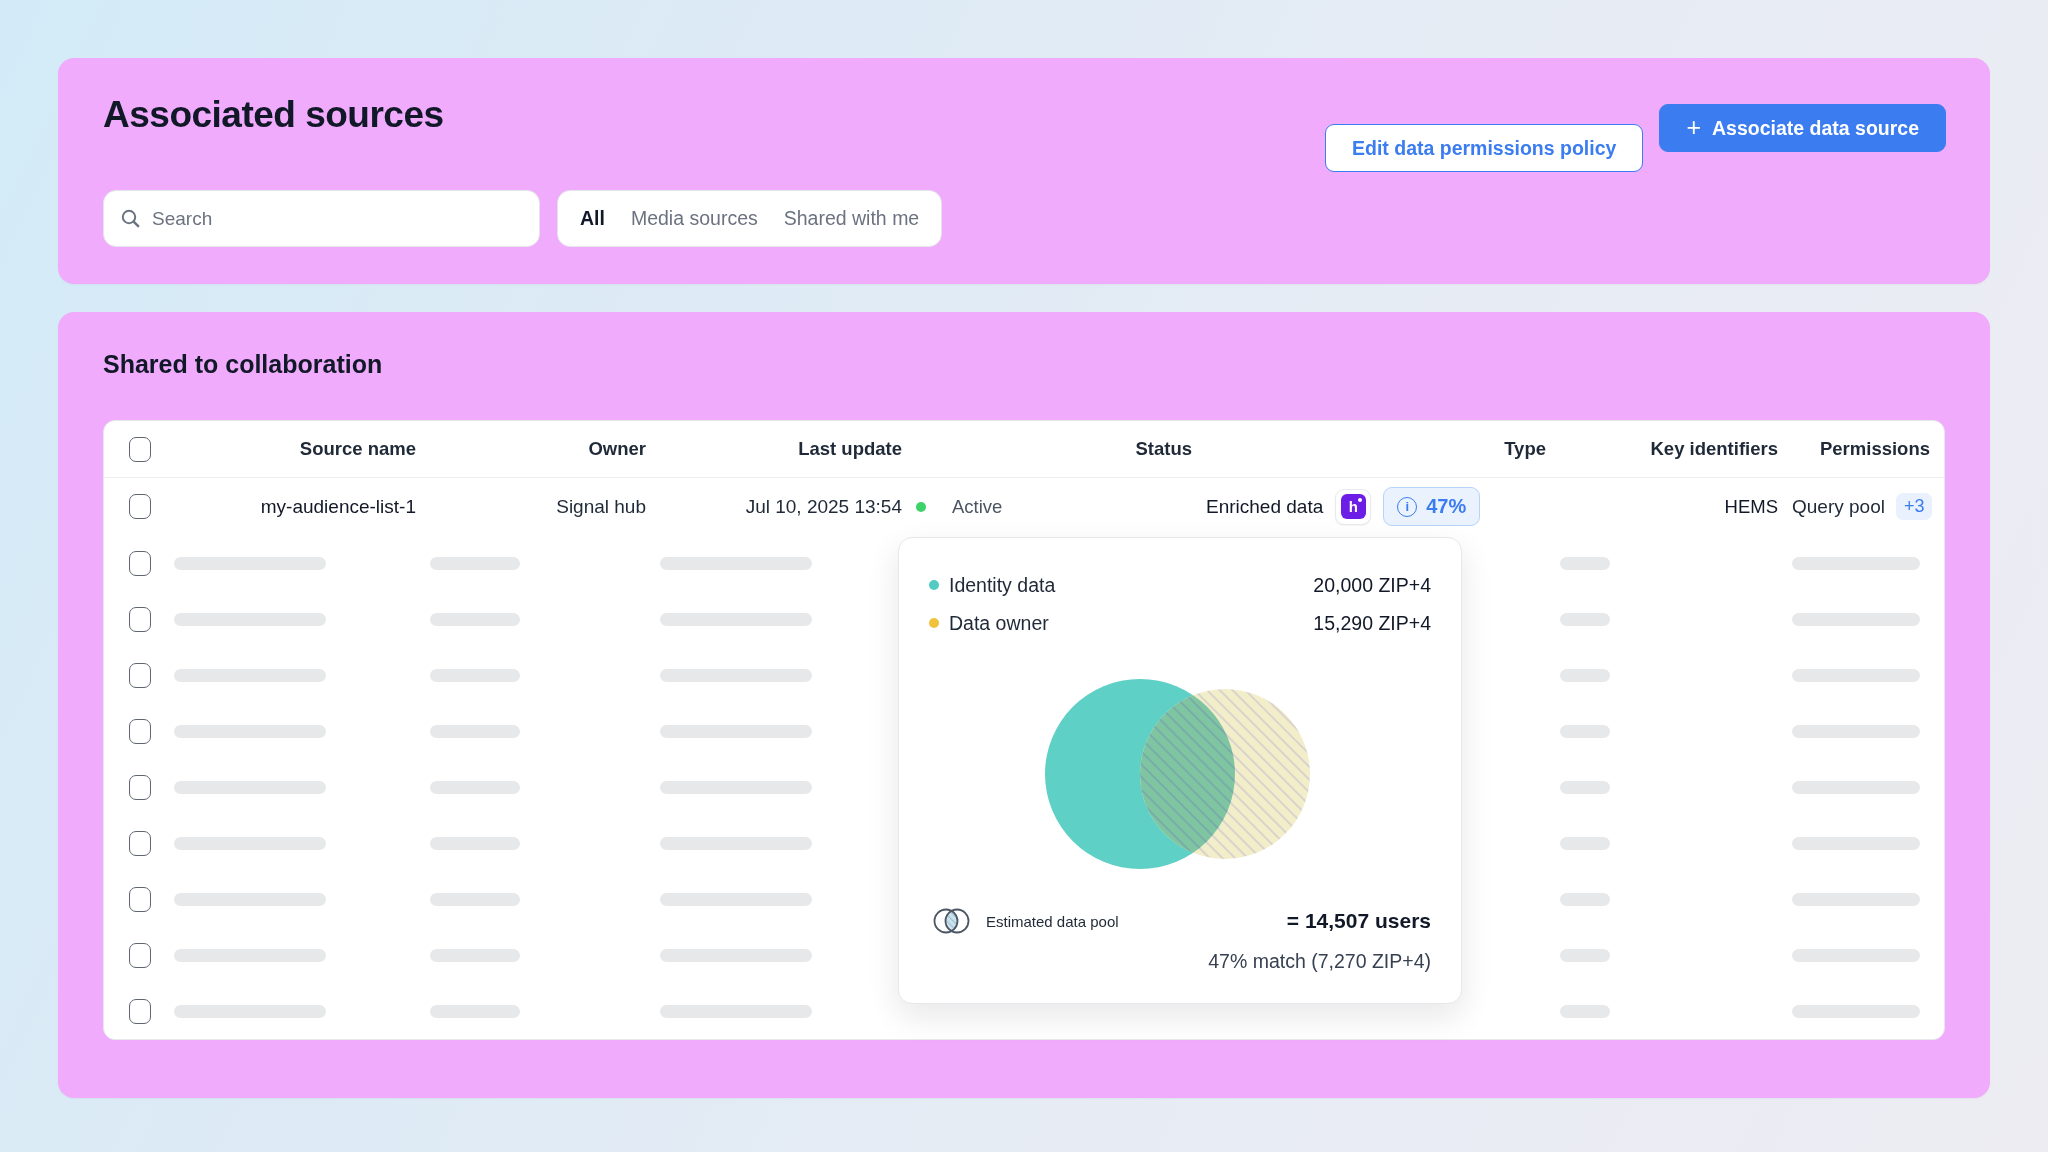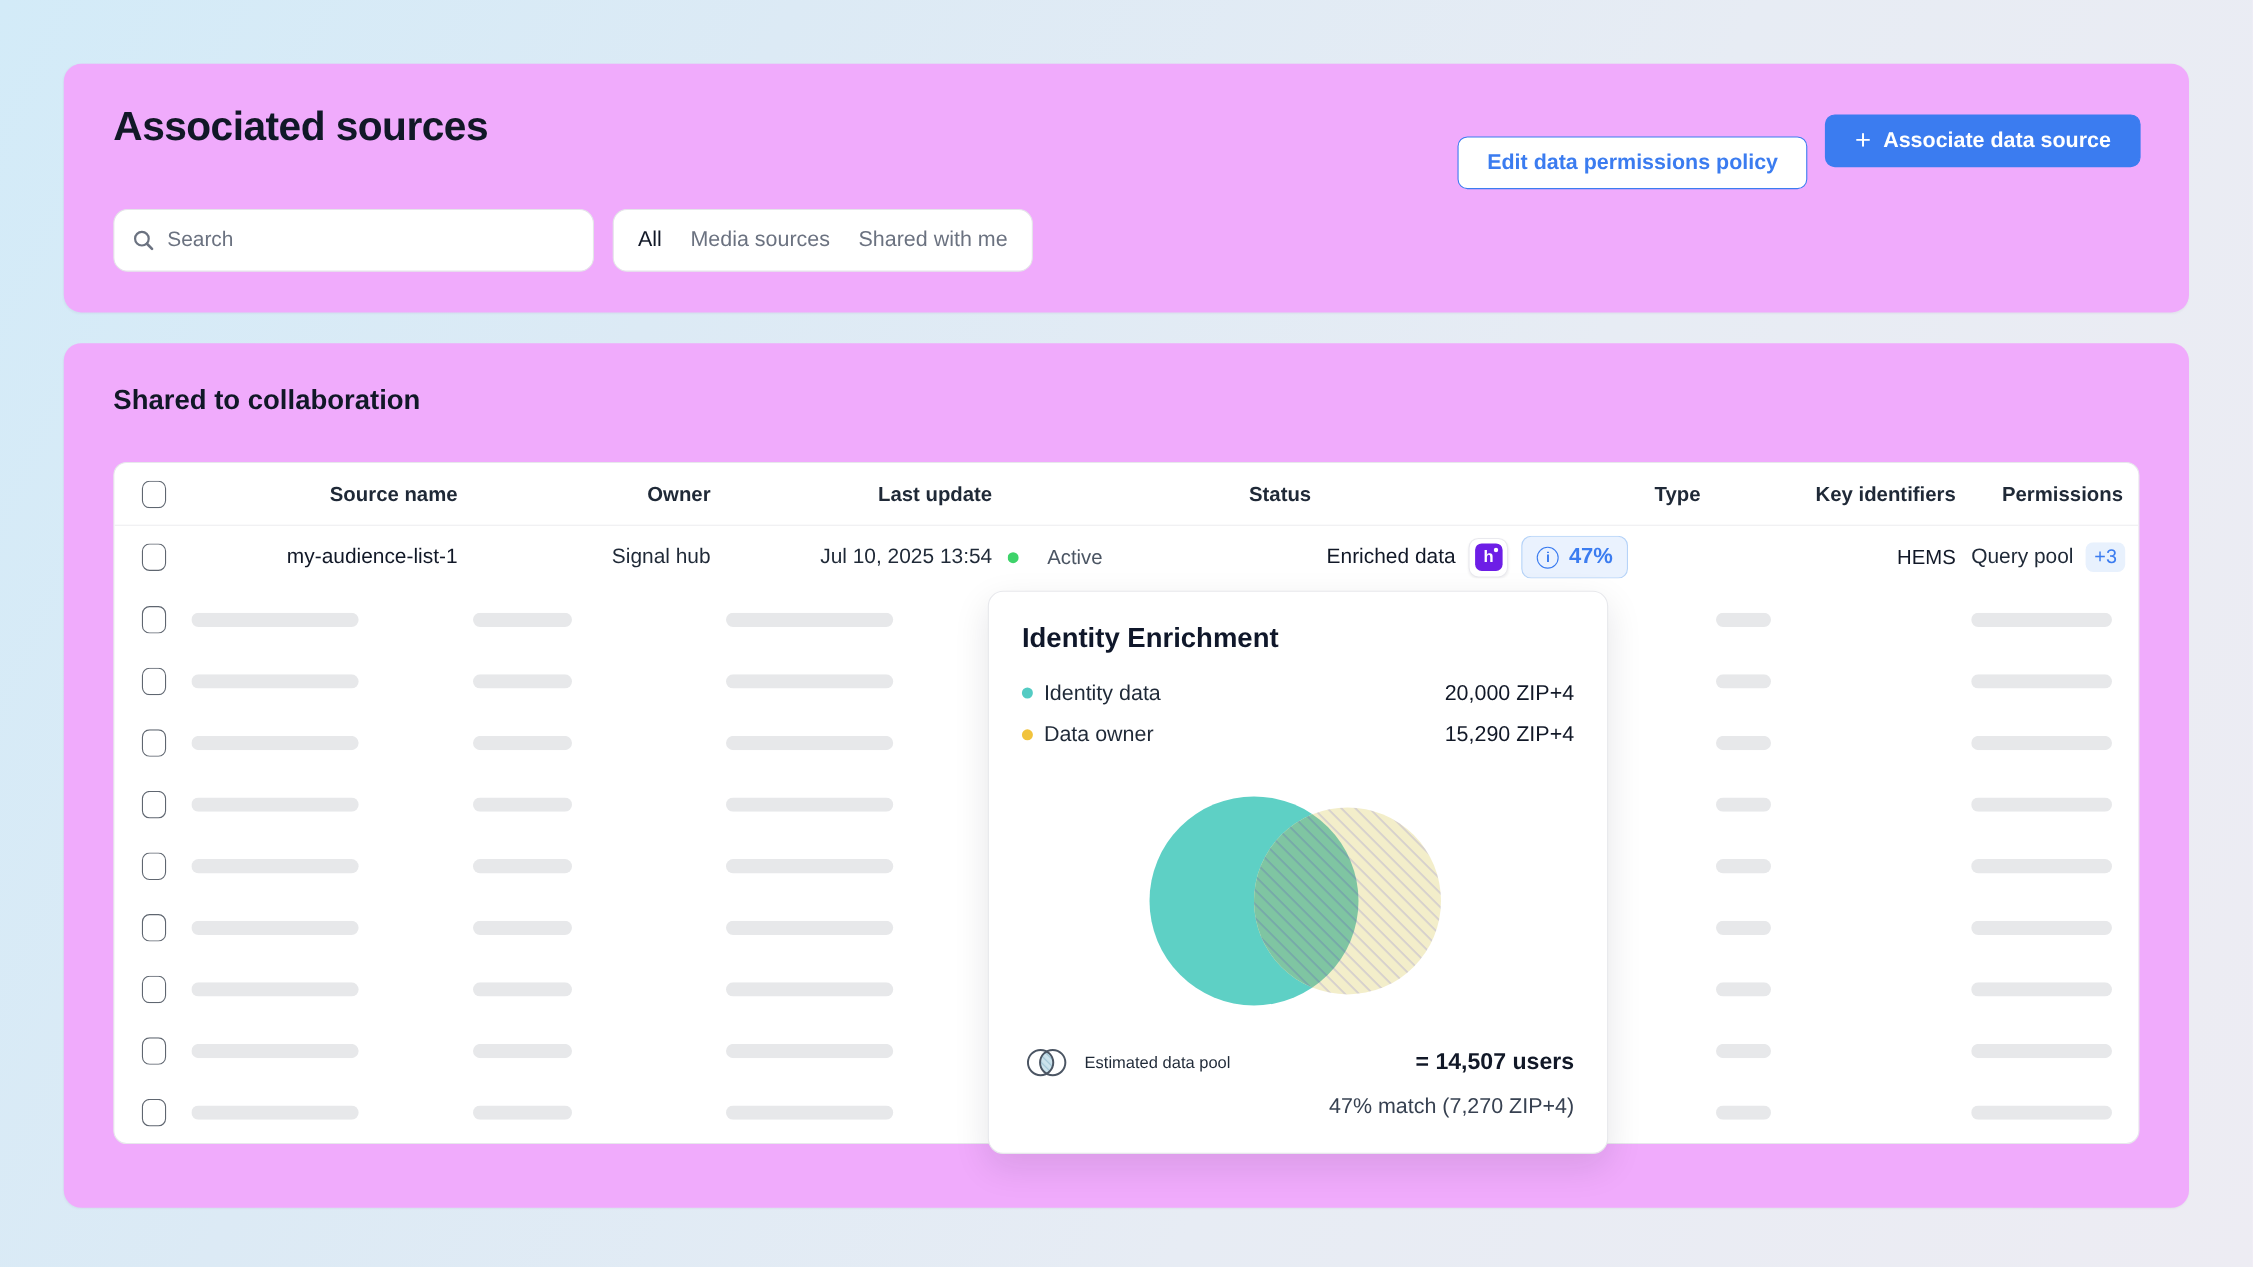--- a/index.html
+++ b/index.html
@@ -26,21 +26,21 @@
   .btn-primary .plus { font-size:25px; font-weight:400; line-height:1; margin-top:-2px; }
 
   .search-box { position:absolute; left:45px; top:132px; width:437px; height:57px; border:1px solid #e4e5e9;
                 border-radius:13px; display:flex; align-items:center; padding:0 16px; gap:11px; background:#fff; }
   .search-box input { border:none; outline:none; flex:1; font-size:19px; color:#111827; font-family:"Liberation Sans",sans-serif; background:transparent; }
   .search-box input::placeholder { color:#6b7280; }
 
   .filter-group { position:absolute; left:499px; top:132px; height:57px; border:1px solid #e4e5e9; border-radius:13px;
                   background:#fff; display:flex; align-items:center; padding:0 22px; gap:26px; }
   .filter { font-size:19.5px; color:#6b7280; cursor:pointer; white-space:nowrap; }
-  .filter.active { color:#111827; font-weight:400; }
+  .filter.active { color:#111827; font-weight:700; }
 
   .section-title { position:absolute; left:45px; top:38px; font-size:25px; font-weight:700; color:#111827; }
 
   .table { position:absolute; left:45px; top:108px; width:1842px; height:620px; border:1px solid #e7e8ec; border-radius:12px; background:#fff; overflow:hidden; }
   .trow, .thead { display:grid; grid-template-columns:70px 256px 230px 256px 290px 354px 232px 1fr; align-items:center;text-align:right; }
   .thead { height:57px; border-bottom:1px solid #eeeef1; }
   .trow { height:56px; }
   .trow.first { height:57px; }
   .cell { padding-right:14px; overflow:hidden; white-space:nowrap; }
   .col-check { padding-left:25px; }
@@ -381,21 +381,20 @@
           <div class="cell">
               <div class="bar bar-perm"></div>
             </div>
         </div>
       </div>
 
     </div>
   </section>
 
   <div class="popover">
-    <h3>Identity Enrichment</h3>
 
     <div class="legend-row">
       <span class="legend-dot teal"></span>
       <span class="legend-label">Identity data</span>
       <span class="legend-value">20,000 ZIP+4</span>
     </div>
     <div class="legend-row">
       <span class="legend-dot yellow"></span>
       <span class="legend-label">Data owner</span>
       <span class="legend-value">15,290 ZIP+4</span>

